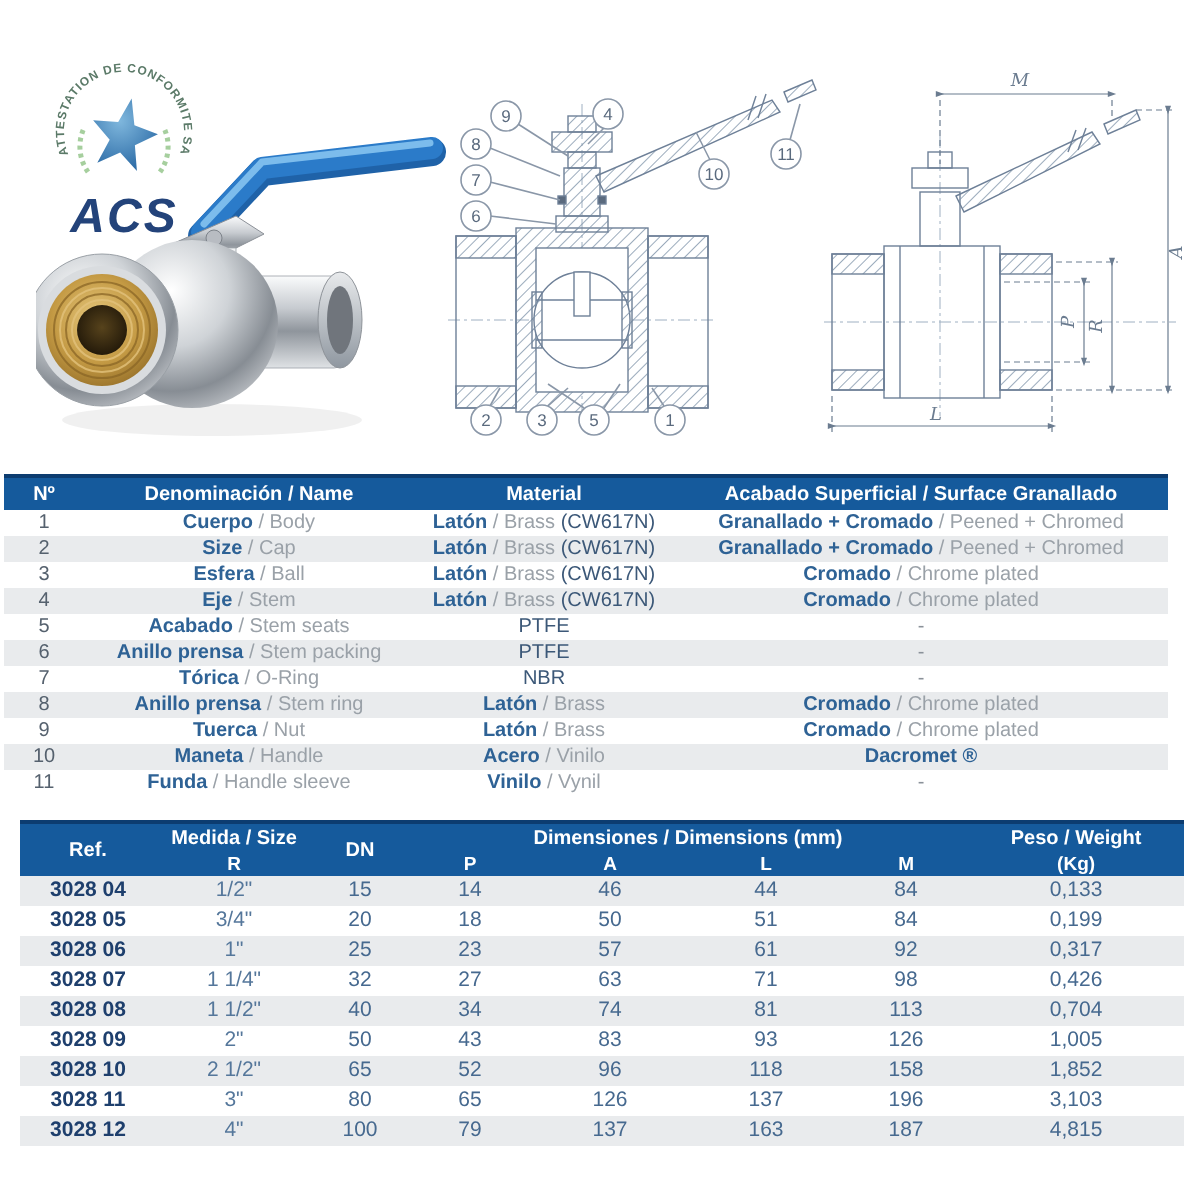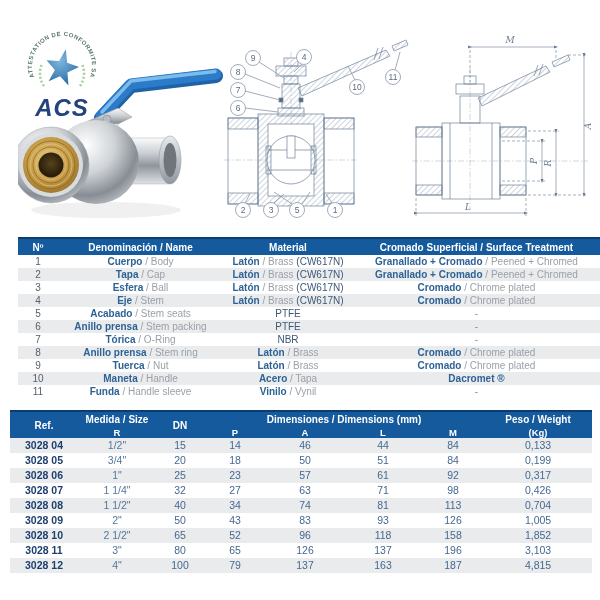--- a/index.html
+++ b/index.html
@@ -275,46 +275,46 @@
       <line x1="6" y1="170" x2="6" y2="188" stroke-dasharray="3,2"></line>
       <line x1="116" y1="170" x2="116" y2="188" stroke-dasharray="3,2"></line>
     </g>
     <text x="100" y="15" class="dimlbl" text-anchor="middle">M</text>
     <text x="181" y="98" class="dimlbl" text-anchor="middle" transform="rotate(-90 181 98)">A</text>
     <text x="141" y="135" class="dimlbl" text-anchor="middle" transform="rotate(-90 141 135)">R</text>
     <text x="127" y="133" class="dimlbl" text-anchor="middle" transform="rotate(-90 127 133)">P</text>
     <text x="58" y="182" class="dimlbl" text-anchor="middle">L</text>
   </svg>
 
-  <div class="abs" style="left:18px;top:237px">
+  <div class="abs" style="left:2px;top:237px">
     <table id="components-table">
       <colgroup>
           <col style="width:40px">
           <col style="width:165px">
           <col style="width:130px">
           <col style="width:247px">
         </colgroup>
       <thead>
         <tr>
           <th>Nº</th>
           <th>Denominación / Name</th>
           <th>Material</th>
-          <th>Cromado Superficial / Surface Treatment</th>
+          <th>Acabado Superficial / Surface Granallado</th>
         </tr>
       </thead>
       <tbody>
           <tr>
             <td class="num">1</td>
             <td><span class="es">Cuerpo</span><span class="en"> / Body</span></td>
             <td><span class="es">Latón</span><span class="en"> / Brass</span> <span class="code">(CW617N)</span></td>
             <td><span class="es">Granallado + Cromado</span><span class="en"> / Peened + Chromed</span></td>
           </tr>
           <tr class="stripe">
             <td class="num">2</td>
-            <td><span class="es">Tapa</span><span class="en"> / Cap</span></td>
+            <td><span class="es">Size</span><span class="en"> / Cap</span></td>
             <td><span class="es">Latón</span><span class="en"> / Brass</span> <span class="code">(CW617N)</span></td>
             <td><span class="es">Granallado + Cromado</span><span class="en"> / Peened + Chromed</span></td>
           </tr>
           <tr>
             <td class="num">3</td>
             <td><span class="es">Esfera</span><span class="en"> / Ball</span></td>
             <td><span class="es">Latón</span><span class="en"> / Brass</span> <span class="code">(CW617N)</span></td>
             <td><span class="es">Cromado</span><span class="en"> / Chrome plated</span></td>
           </tr>
           <tr class="stripe">
@@ -349,21 +349,21 @@
           </tr>
           <tr>
             <td class="num">9</td>
             <td><span class="es">Tuerca</span><span class="en"> / Nut</span></td>
             <td><span class="es">Latón</span><span class="en"> / Brass</span></td>
             <td><span class="es">Cromado</span><span class="en"> / Chrome plated</span></td>
           </tr>
           <tr class="stripe">
             <td class="num">10</td>
             <td><span class="es">Maneta</span><span class="en"> / Handle</span></td>
-            <td><span class="es">Acero</span><span class="en"> / Tapa</span></td>
+            <td><span class="es">Acero</span><span class="en"> / Vinilo</span></td>
             <td><span class="es">Dacromet ®</span></td>
           </tr>
           <tr>
             <td class="num">11</td>
             <td><span class="es">Funda</span><span class="en"> / Handle sleeve</span></td>
             <td><span class="es">Vinilo</span><span class="en"> / Vynil</span></td>
             <td><span class="dash">-</span></td>
           </tr>
         </tbody>
     </table>

